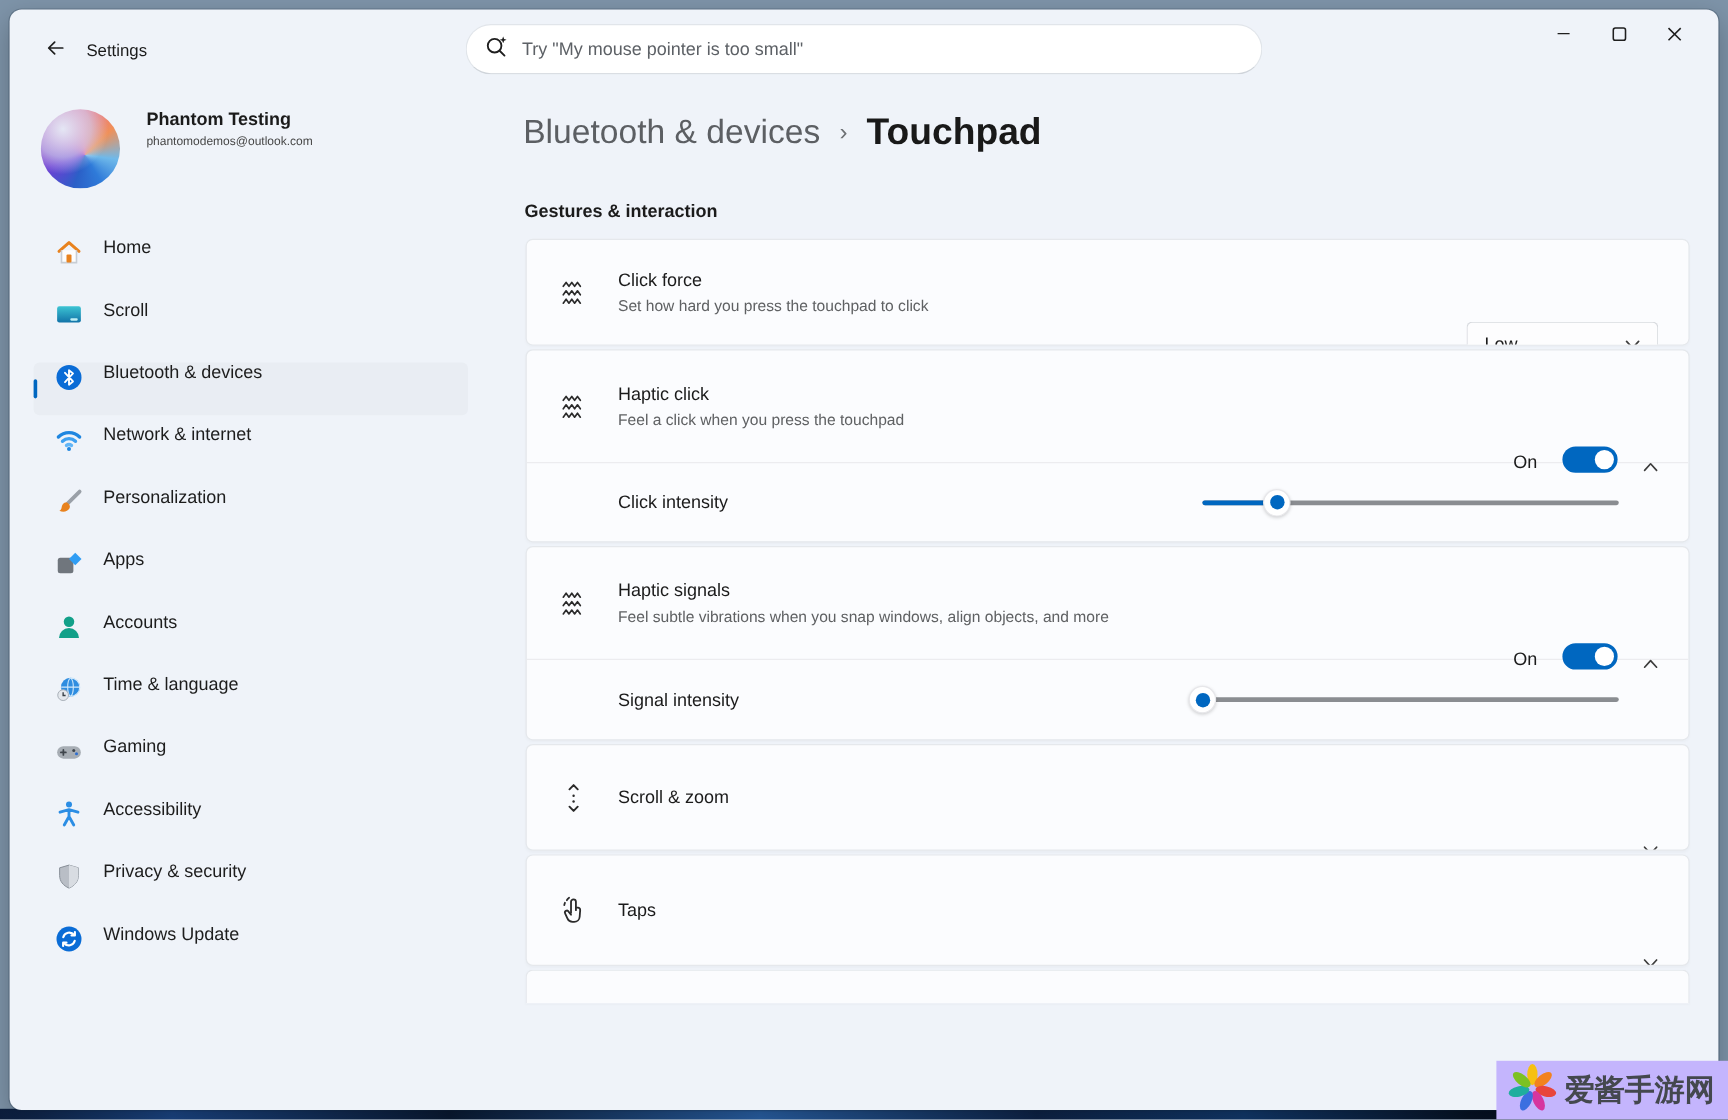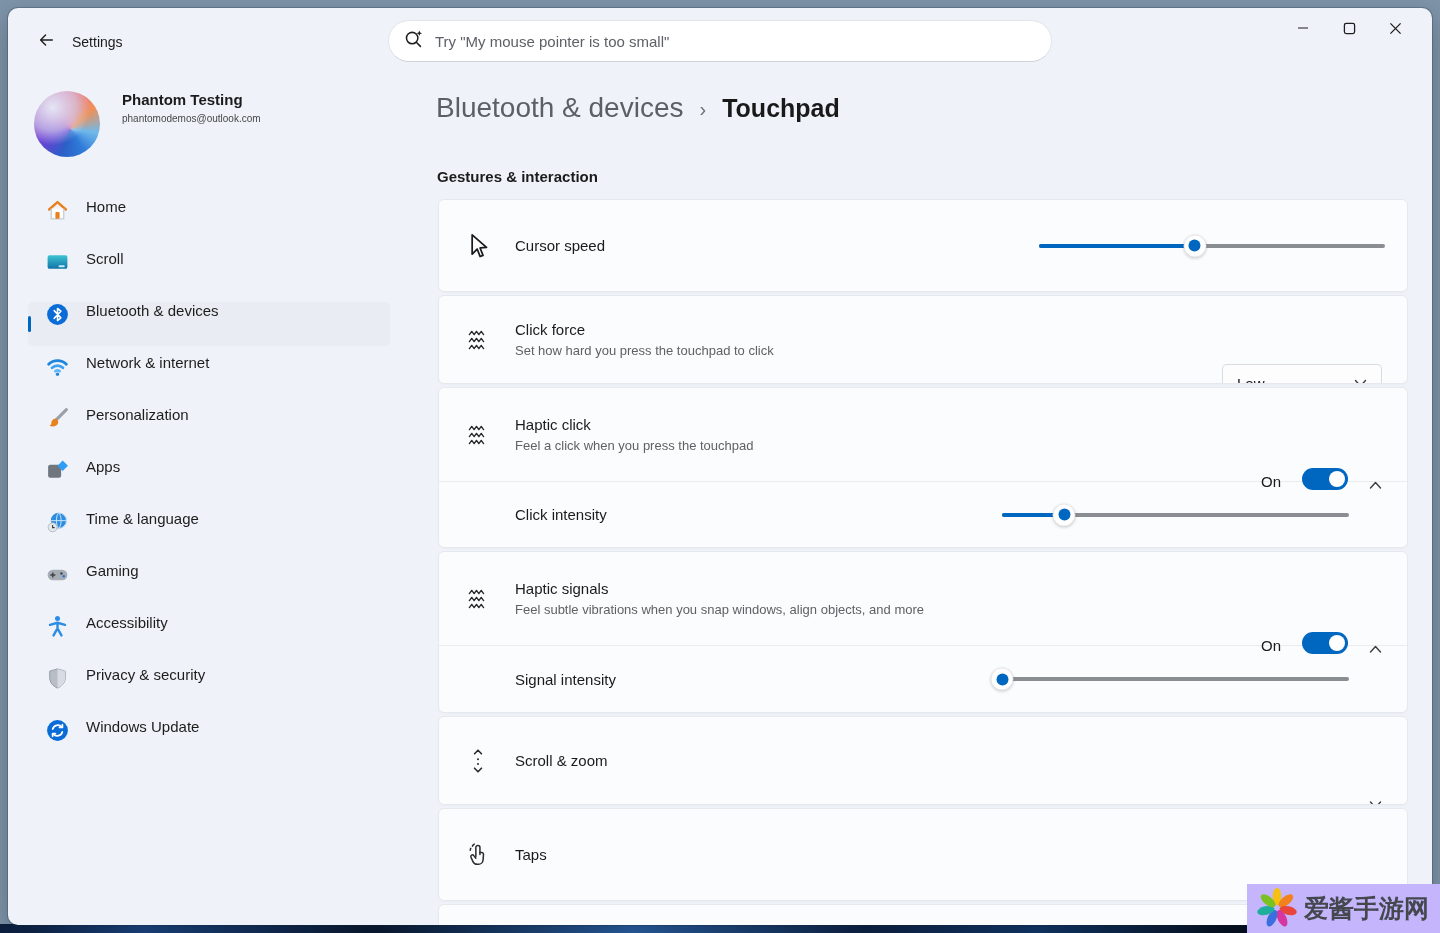--- a/index.html
+++ b/index.html
@@ -55,21 +55,21 @@
     border-radius:2px; background:#0067C0;
   }
   .nav-icon { width:25px; height:25px; flex:0 0 25px; }
   .nav-label { font-size:15px; color:#1d1d1d; }
 
   
   .content { position:absolute; left:428px; top:0; width:996px; bottom:0; }
   .breadcrumb { position:absolute; left:0; top:84px; display:flex; align-items:center; gap:16px; white-space:nowrap; }
   .crumb-parent { font-size:28px; font-weight:500; color:#5c5f63; }
   .crumb-sep { font-size:20px; color:#6d7074; padding-top:3px; }
-  .crumb-current { font-size:25px; font-weight:600; color:#191919; }
+  .crumb-current { font-size:31px; font-weight:600; color:#191919; }
   .section-title { position:absolute; left:1px; top:160px; font-size:15px; font-weight:700; color:#1b1b1b; }
 
   .cards { position:absolute; left:2px; top:191px; width:970px; }
   .card {
     background:#fbfcfe; border:1px solid #e5e8ec; border-radius:6px;
     margin-bottom:3px; position:relative; overflow:hidden;
     box-shadow:0 1px 2px rgba(0,0,0,.025);
   }
   .row { position:relative; display:flex; align-items:center; }
   .row-main { height:91px; }
@@ -239,20 +239,29 @@
       <div class="nav-item">
         <span class="nav-icon">
           <svg viewBox="0 0 24 24">
               <rect x="3" y="6.5" width="12.5" height="12.5" rx="2" fill="#70767d"></rect>
               <path d="M17 2.5 L22 7.5 L17 12.5 L12 7.5 Z" fill="#2f9df4"></path>
             </svg>
         </span>
         <span class="nav-label">Apps</span>
       </div>
 
+      <div class="nav-item">
+        <span class="nav-icon">
+          <svg viewBox="0 0 24 24">
+              <circle cx="12" cy="7.8" r="4.2" fill="#12a089"></circle>
+              <path d="M4 20.8 a8 8 0 0 1 16 0 z" fill="#12a089"></path>
+            </svg>
+        </span>
+        <span class="nav-label">Accounts</span>
+      </div>
 
       <div class="nav-item">
         <span class="nav-icon">
           <svg viewBox="0 0 24 24">
               <circle cx="13.2" cy="10.2" r="7.6" fill="#2f8de0"></circle>
               <path d="M13.2 2.8 a7.4 7.4 0 0 1 0 14.8 M5.7 10.2 h15 M13.2 2.8 c-3 2.1-3 12.7 0 14.8 M13.2 2.8 c3 2.1 3 12.7 0 14.8" stroke="#cfe7fa" stroke-width="0.9" fill="none"></path>
               <circle cx="7.3" cy="16.6" r="4.3" fill="#e4e8ed" stroke="#aab1ba" stroke-width="0.8"></circle>
               <path d="M7.3 14.3 V16.9 H9.3" stroke="#3a4048" stroke-width="1.1" fill="none"></path>
             </svg>
         </span>
@@ -312,39 +321,20 @@
     <div class="breadcrumb">
       <span class="crumb-parent">Bluetooth &amp; devices</span>
       <span class="crumb-sep">›</span>
       <span class="crumb-current">Touchpad</span>
     </div>
 
     <div class="section-title">Gestures &amp; interaction</div>
 
     <div class="cards">
 
-      <div class="card">
-        <div class="row row-main">
-          <span class="row-icon">
-            <svg viewBox="0 0 24 24">
-                <path d="M7 2.5 L7 19 L11.3 14.6 L13.8 21 L16.3 20 L13.8 13.7 L19.3 13.2 Z" fill="#fdfdfd" stroke="#1b1b1b" stroke-width="1.5" stroke-linejoin="round"></path>
-              </svg>
-          </span>
-          <div class="row-text">
-            <span class="row-title">Cursor speed</span>
-          </div>
-          <div class="slider main">
-            <div class="track"></div>
-            <div class="fill" style="width: 45%;"></div>
-            <div class="thumb" style="left: 45%;">
-                <div class="dot"></div>
-              </div>
-          </div>
-        </div>
-      </div>
 
       <div class="card">
         <div class="row h89">
           <span class="row-icon">
             <svg viewBox="0 0 26 26" fill="none" stroke="#2b2b2b" stroke-width="1.3" stroke-linecap="round" stroke-linejoin="round">
                 <path d="M5 8 l2.2-3 2.2 3 2.2-3 2.2 3 2.2-3 2.2 3"></path>
                 <path d="M5 14.5 l2.2-3 2.2 3 2.2-3 2.2 3 2.2-3 2.2 3"></path>
                 <path d="M5 21 l2.2-3 2.2 3 2.2-3 2.2 3 2.2-3 2.2 3"></path>
               </svg>
           </span>

